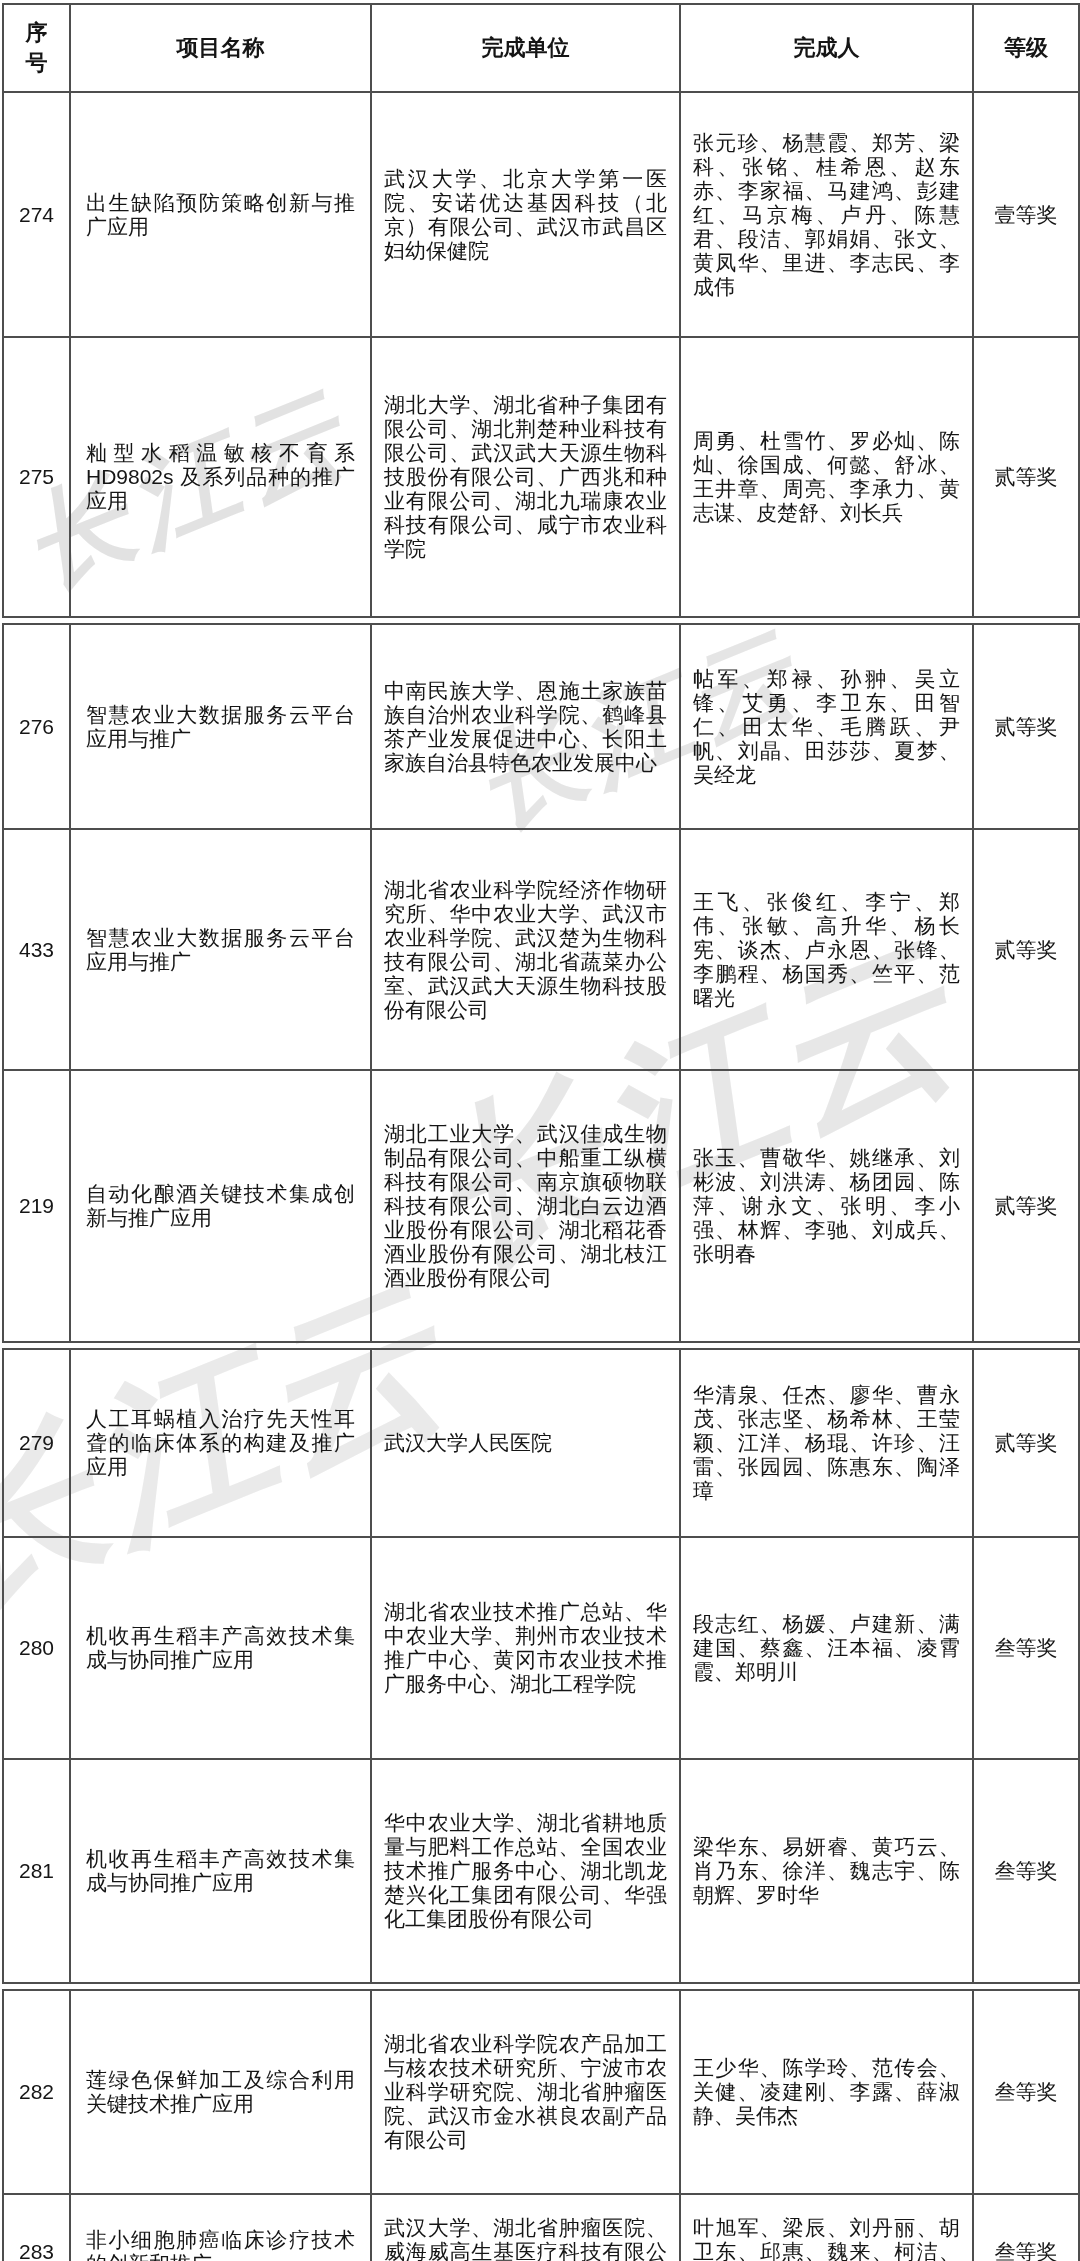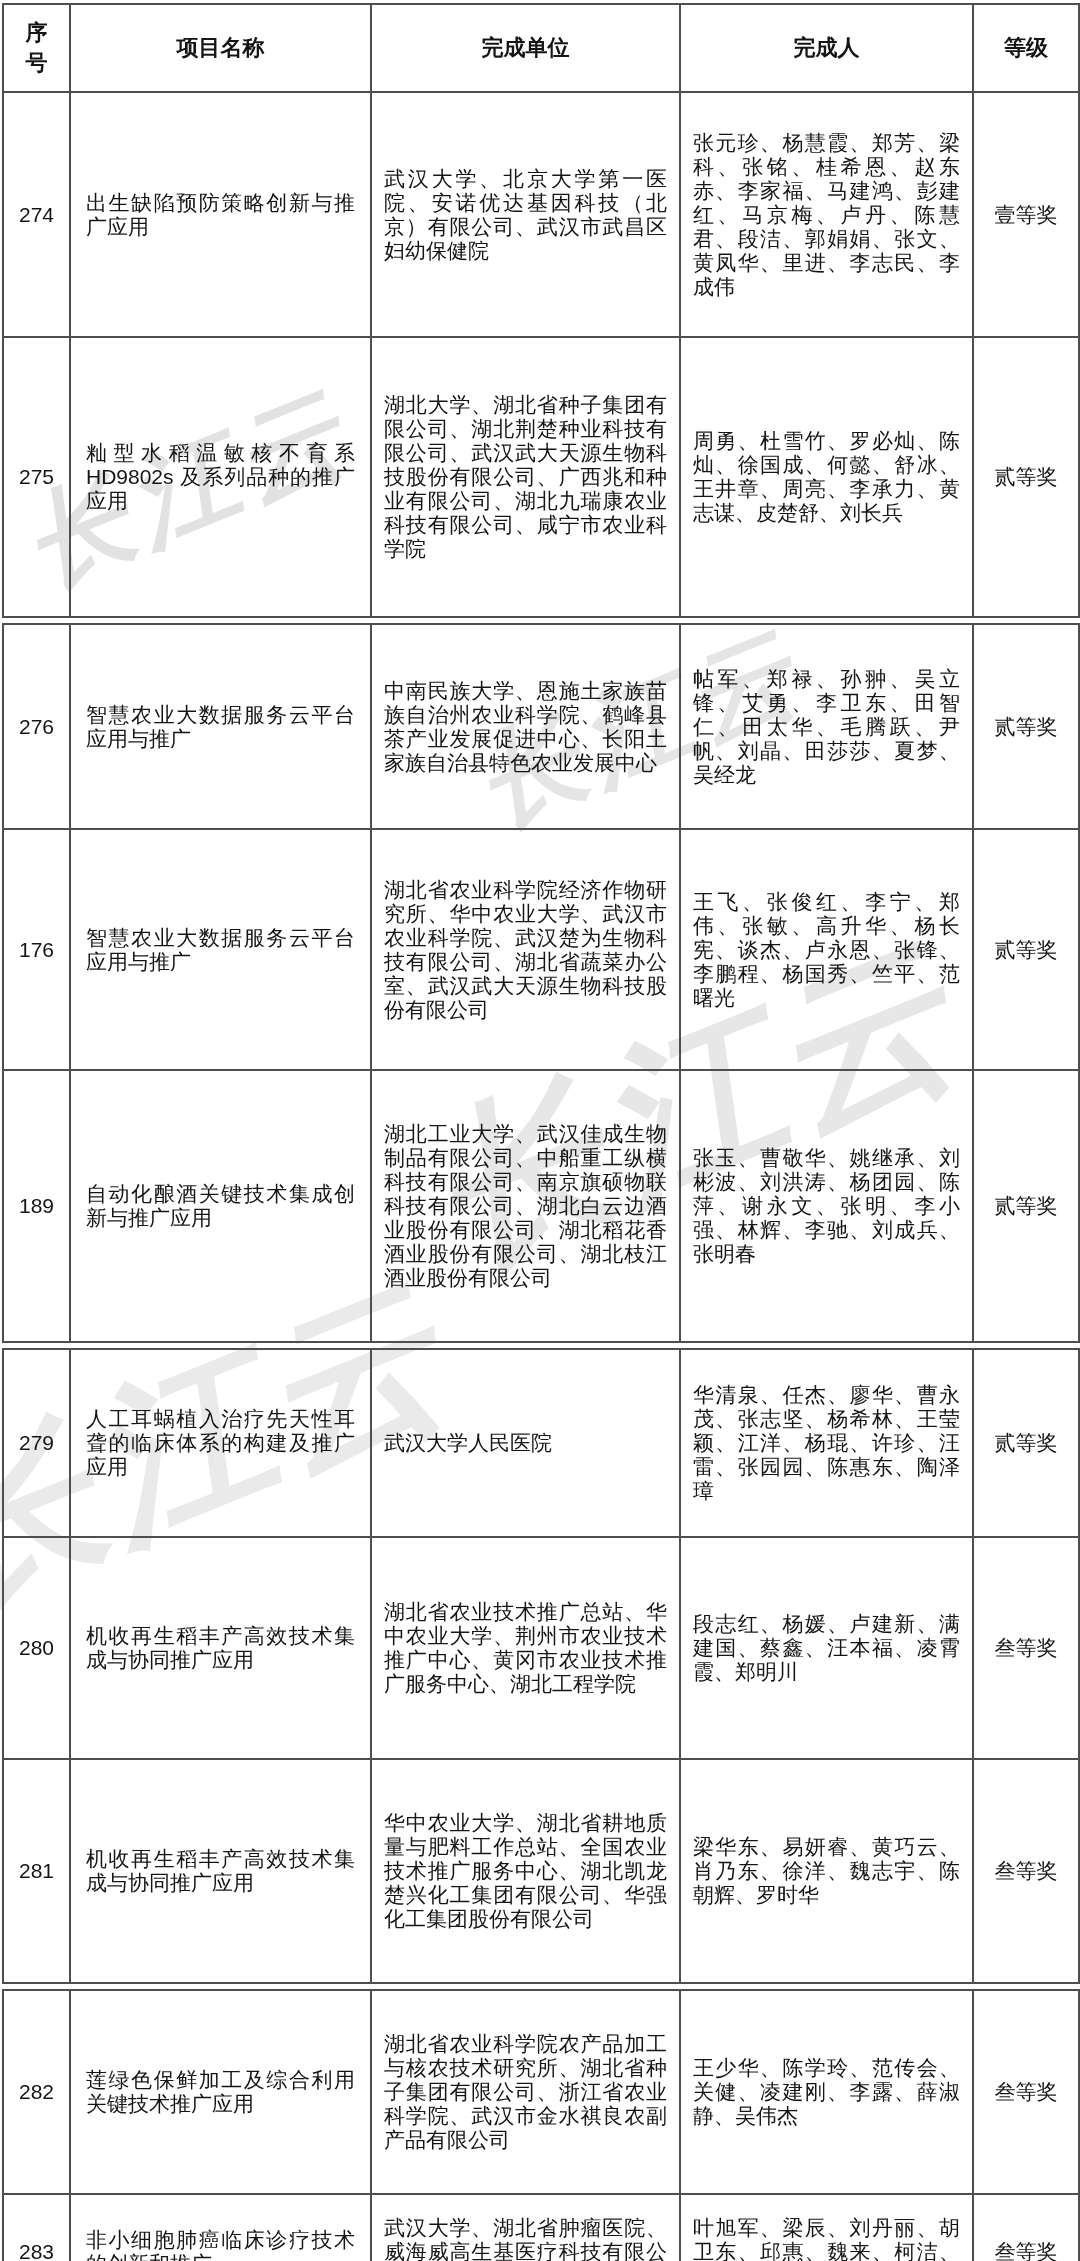--- a/index.html
+++ b/index.html
@@ -83,28 +83,28 @@
         </colgroup>
       <tbody>
           <tr class="rh2">
         <td class="c-no">276</td>
         <td class="c-proj">智慧农业大数据服务云平台应用与推广</td>
         <td class="c-unit">中南民族大学、恩施土家族苗族自治州农业科学院、鹤峰县茶产业发展促进中心、长阳土家族自治县特色农业发展中心</td>
         <td class="c-people">帖军、郑禄、孙翀、吴立锋、艾勇、李卫东、田智仁、田太华、毛腾跃、尹帆、刘晶、田莎莎、夏梦、吴经龙</td>
         <td class="c-grade">贰等奖</td>
       </tr>
       <tr class="rh3">
-        <td class="c-no">176</td>
+        <td class="c-no">433</td>
         <td class="c-proj">智慧农业大数据服务云平台应用与推广</td>
         <td class="c-unit">湖北省农业科学院经济作物研究所、华中农业大学、武汉市农业科学院、武汉楚为生物科技有限公司、湖北省蔬菜办公室、武汉武大天源生物科技股份有限公司</td>
         <td class="c-people">王飞、张俊红、李宁、郑伟、张敏、高升华、杨长宪、谈杰、卢永恩、张锋、李鹏程、杨国秀、竺平、范曙光</td>
         <td class="c-grade">贰等奖</td>
       </tr>
       <tr class="rh4">
-        <td class="c-no">189</td>
+        <td class="c-no">219</td>
         <td class="c-proj">自动化酿酒关键技术集成创新与推广应用</td>
         <td class="c-unit">湖北工业大学、武汉佳成生物制品有限公司、中船重工纵横科技有限公司、南京旗硕物联科技有限公司、湖北白云边酒业股份有限公司、湖北稻花香酒业股份有限公司、湖北枝江酒业股份有限公司</td>
         <td class="c-people">张玉、曹敬华、姚继承、刘彬波、刘洪涛、杨团园、陈萍、谢永文、张明、李小强、林辉、李驰、刘成兵、张明春</td>
         <td class="c-grade">贰等奖</td>
       </tr>
     </tbody>
       </table>
 
     <table class="sec">
       <colgroup>
@@ -144,21 +144,21 @@
           <col class="c1">
           <col class="c2">
           <col class="c3">
           <col class="c4">
           <col class="c5">
         </colgroup>
       <tbody>
           <tr class="rh8">
         <td class="c-no">282</td>
         <td class="c-proj">莲绿色保鲜加工及综合利用关键技术推广应用</td>
-        <td class="c-unit">湖北省农业科学院农产品加工与核农技术研究所、湖北省种子集团有限公司、浙江省农业科学院、武汉市金水祺良农副产品有限公司</td>
+        <td class="c-unit">湖北省农业科学院农产品加工与核农技术研究所、宁波市农业科学研究院、湖北省肿瘤医院、武汉市金水祺良农副产品有限公司</td>
         <td class="c-people">王少华、陈学玲、范传会、关健、凌建刚、李露、薛淑静、吴伟杰</td>
         <td class="c-grade">叁等奖</td>
       </tr>
       <tr class="rh9">
         <td class="c-no">283</td>
         <td class="c-proj">非小细胞肺癌临床诊疗技术的创新和推广</td>
         <td class="c-unit">武汉大学、湖北省肿瘤医院、威海威高生基医疗科技有限公司</td>
         <td class="c-people">叶旭军、梁辰、刘丹丽、胡卫东、邱惠、魏来、柯洁、刘婷</td>
         <td class="c-grade">叁等奖</td>
       </tr>

